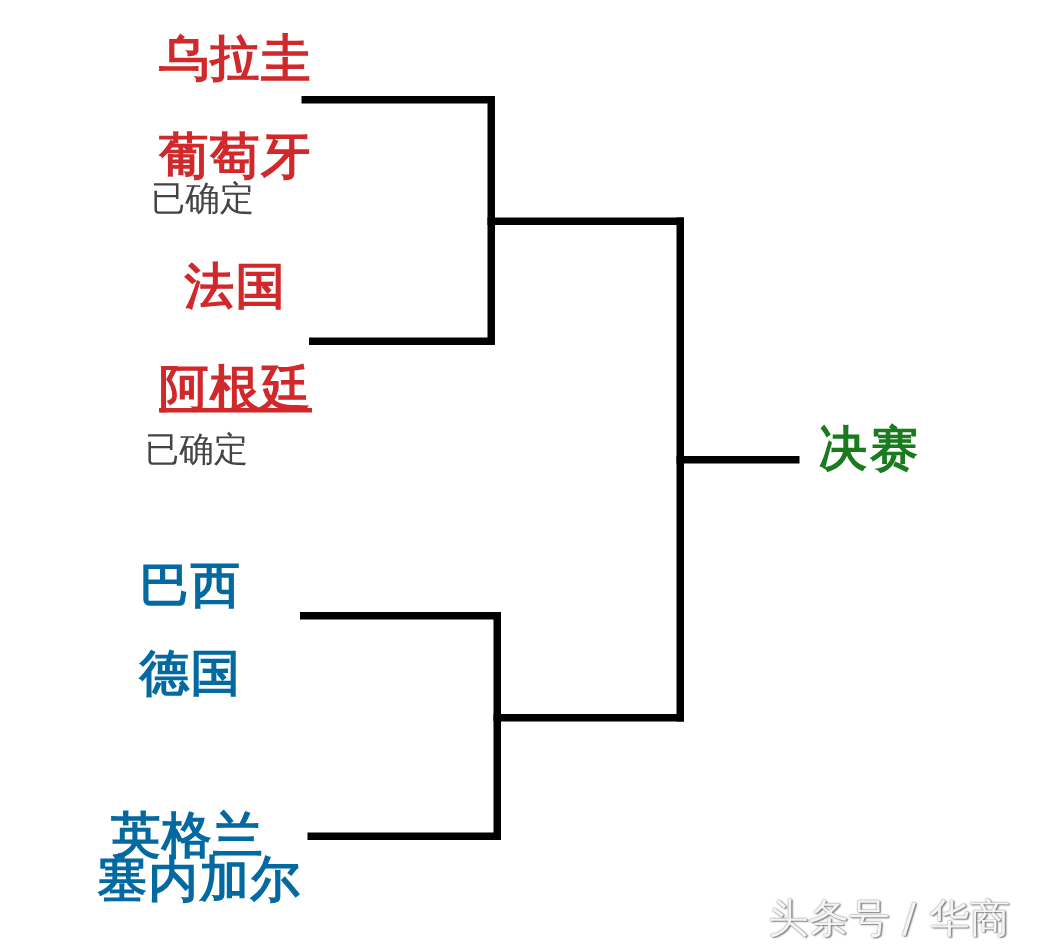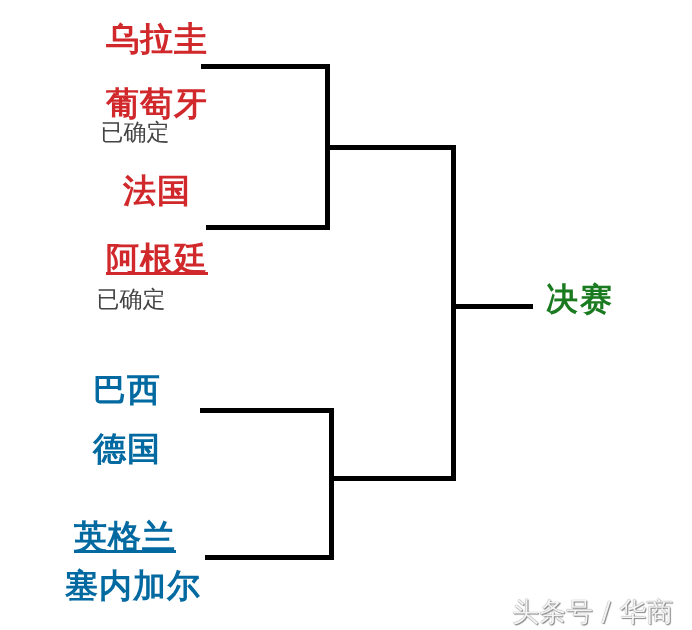--- a/index.html
+++ b/index.html
@@ -24,21 +24,21 @@
   <div class="team red" style="left:68px;top:83px;width:118px;">葡萄牙</div>
   <div class="status" style="left:80px;top:117px;width:110px;">已确定</div>
 
   <div class="team red" style="left:68px;top:173px;width:118px;font-family:Liberation Mono, monospace;">法国</div>
   <div class="team red" style="left:68px;top:238px;width:118px;text-decoration:underline;">阿根廷</div>
   <div class="status" style="left:76px;top:284px;width:110px;">已确定</div>
 
   <div class="team blue" style="left:68px;top:369px;width:118px;">巴西</div>
   <div class="team blue" style="left:68px;top:418px;width:118px;margin-top:10px;">德国</div>
 
-  <div class="team blue" style="left:60px;top:516px;width:130px;text-decoration:underline;">英格兰</div>
+  <div class="team blue" style="left:60px;top:536px;width:130px;">英格兰</div>
   <div class="team blue" style="left:60px;top:565px;width:146px;">塞内加尔</div>
 
   <div class="line" style="left:201px;top:64px;width:129px;height:5px;"></div>
   <div class="line" style="left:206px;top:225px;width:124px;height:5px;"></div>
   <div class="line" style="left:325px;top:64px;width:5px;height:166px;"></div>
   <div class="line" style="left:325px;top:145px;width:131px;height:5px;"></div>
 
   <div class="line" style="left:200px;top:408px;width:134px;height:5px;"></div>
   <div class="line" style="left:205px;top:555px;width:129px;height:5px;"></div>
   <div class="line" style="left:329px;top:408px;width:5px;height:152px;"></div>

